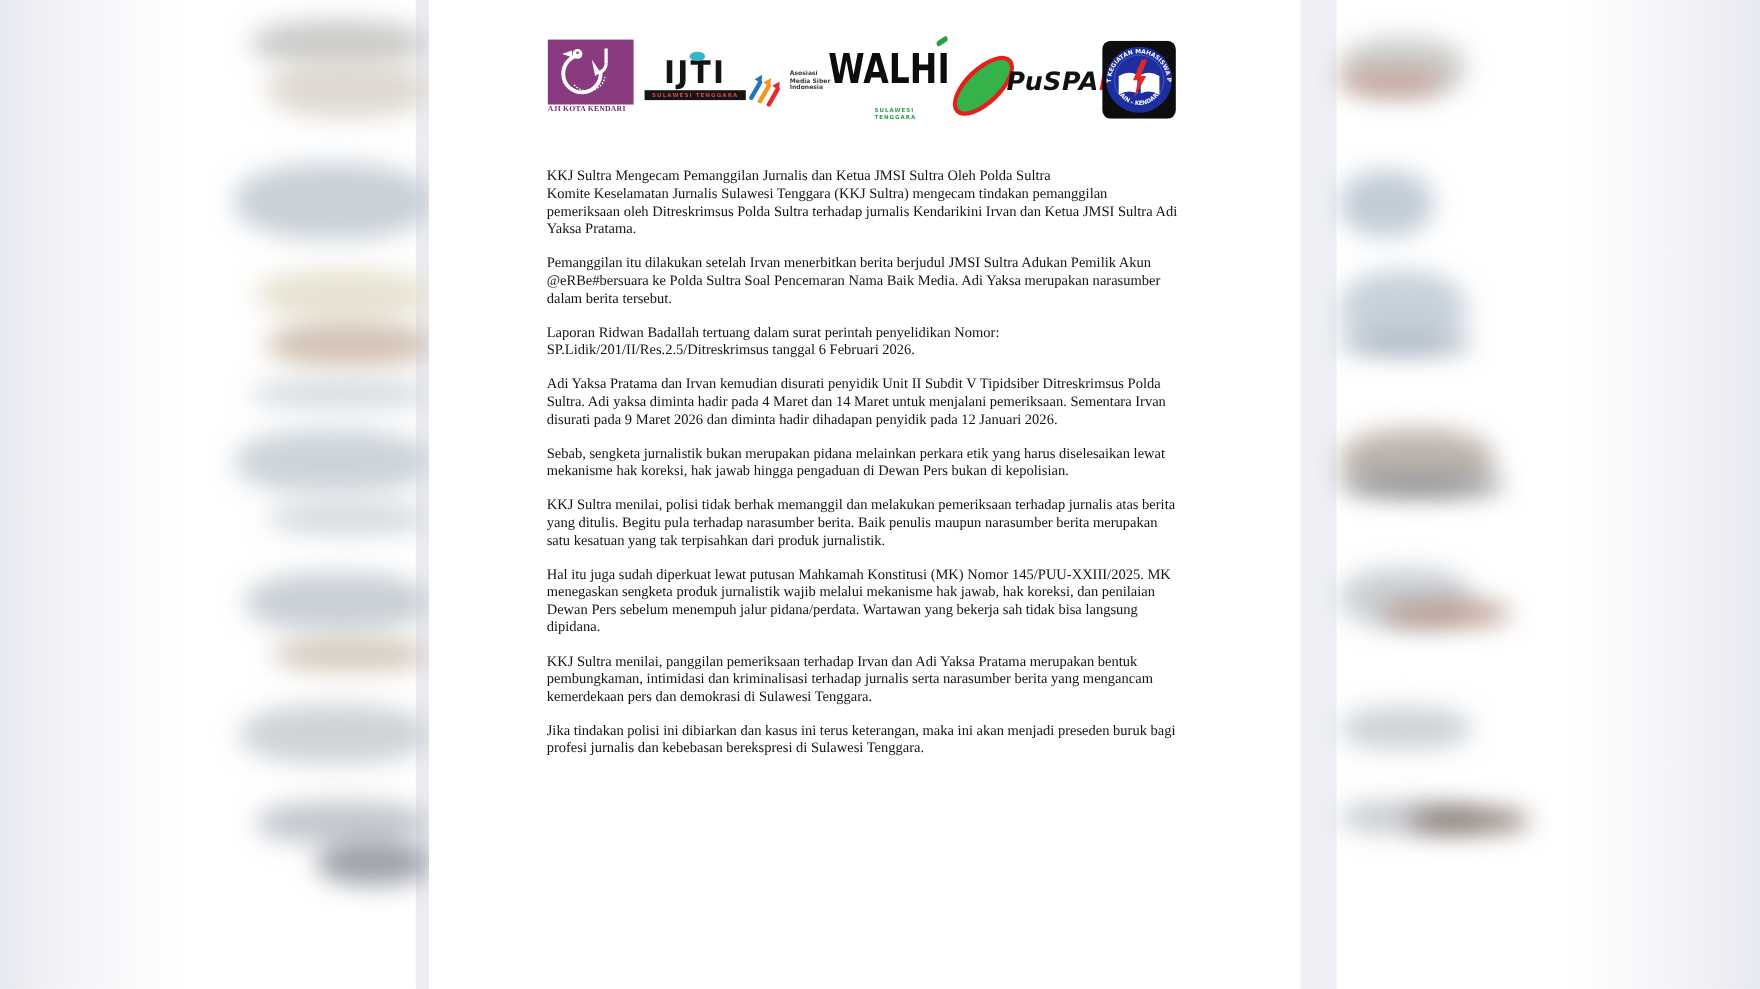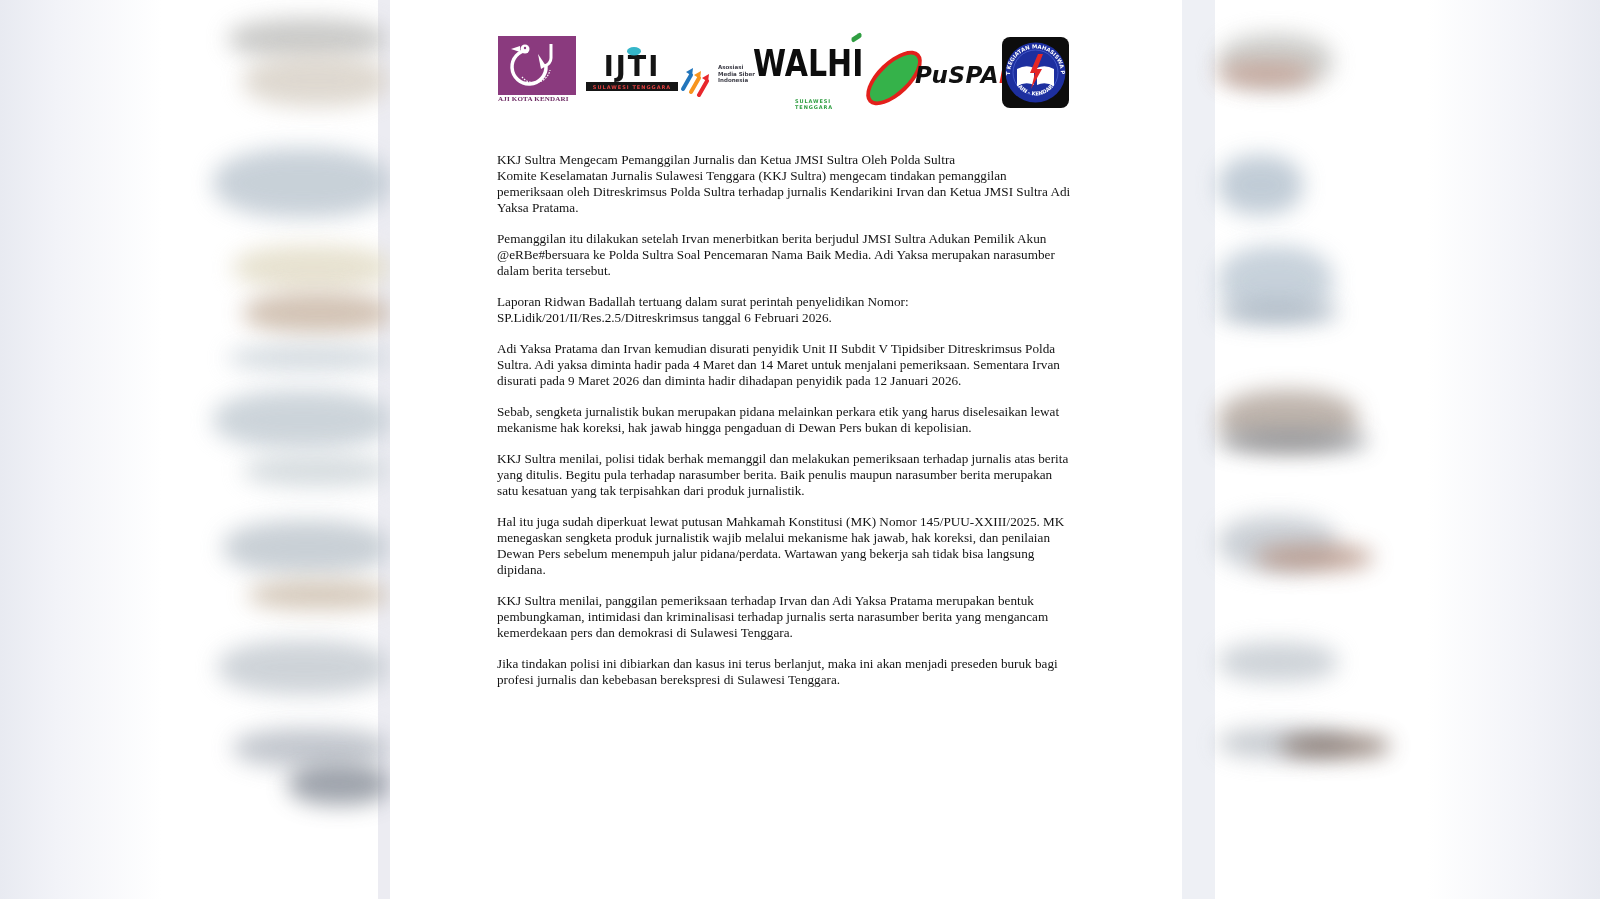--- a/index.html
+++ b/index.html
@@ -194,16 +194,16 @@
   <div class="content">
     <p>KKJ Sultra Mengecam Pemanggilan Jurnalis dan Ketua JMSI Sultra Oleh Polda Sultra
 Komite Keselamatan Jurnalis Sulawesi Tenggara (KKJ Sultra) mengecam tindakan pemanggilan pemeriksaan oleh Ditreskrimsus Polda Sultra terhadap jurnalis Kendarikini Irvan dan Ketua JMSI Sultra Adi Yaksa Pratama.</p>
     <p>Pemanggilan itu dilakukan setelah Irvan menerbitkan berita berjudul JMSI Sultra Adukan Pemilik Akun @eRBe#bersuara ke Polda Sultra Soal Pencemaran Nama Baik Media. Adi Yaksa merupakan narasumber dalam berita tersebut.</p>
     <p>Laporan Ridwan Badallah tertuang dalam surat perintah penyelidikan Nomor: SP.Lidik/201/II/Res.2.5/Ditreskrimsus tanggal 6 Februari 2026.</p>
     <p>Adi Yaksa Pratama dan Irvan kemudian disurati penyidik Unit II Subdit V Tipidsiber Ditreskrimsus Polda Sultra. Adi yaksa diminta hadir pada 4 Maret dan 14 Maret untuk menjalani pemeriksaan. Sementara Irvan disurati pada 9 Maret 2026 dan diminta hadir dihadapan penyidik pada 12 Januari 2026.</p>
     <p>Sebab, sengketa jurnalistik bukan merupakan pidana melainkan perkara etik yang harus diselesaikan lewat mekanisme hak koreksi, hak jawab hingga pengaduan di Dewan Pers bukan di kepolisian.</p>
     <p>KKJ Sultra menilai, polisi tidak berhak memanggil dan melakukan pemeriksaan terhadap jurnalis atas berita yang ditulis. Begitu pula terhadap narasumber berita. Baik penulis maupun narasumber berita merupakan satu kesatuan yang tak terpisahkan dari produk jurnalistik.</p>
     <p>Hal itu juga sudah diperkuat lewat putusan Mahkamah Konstitusi (MK) Nomor 145/PUU-XXIII/2025. MK menegaskan sengketa produk jurnalistik wajib melalui mekanisme hak jawab, hak koreksi, dan penilaian Dewan Pers sebelum menempuh jalur pidana/perdata. Wartawan yang bekerja sah tidak bisa langsung dipidana.</p>
     <p>KKJ Sultra menilai, panggilan pemeriksaan terhadap Irvan dan Adi Yaksa Pratama merupakan bentuk pembungkaman, intimidasi dan kriminalisasi terhadap jurnalis serta narasumber berita yang mengancam kemerdekaan pers dan demokrasi di Sulawesi Tenggara.</p>
-    <p>Jika tindakan polisi ini dibiarkan dan kasus ini terus berlanjut, maka ini akan menjadi preseden buruk bagi profesi jurnalis dan kebebasan berekspresi di Sulawesi Tenggara.</p>
+    <p>Jika tindakan polisi ini dibiarkan dan kasus ini terus keterangan, maka ini akan menjadi preseden buruk bagi profesi jurnalis dan kebebasan berekspresi di Sulawesi Tenggara.</p>
   </div>
 
 </div>
 
 </body></html>

